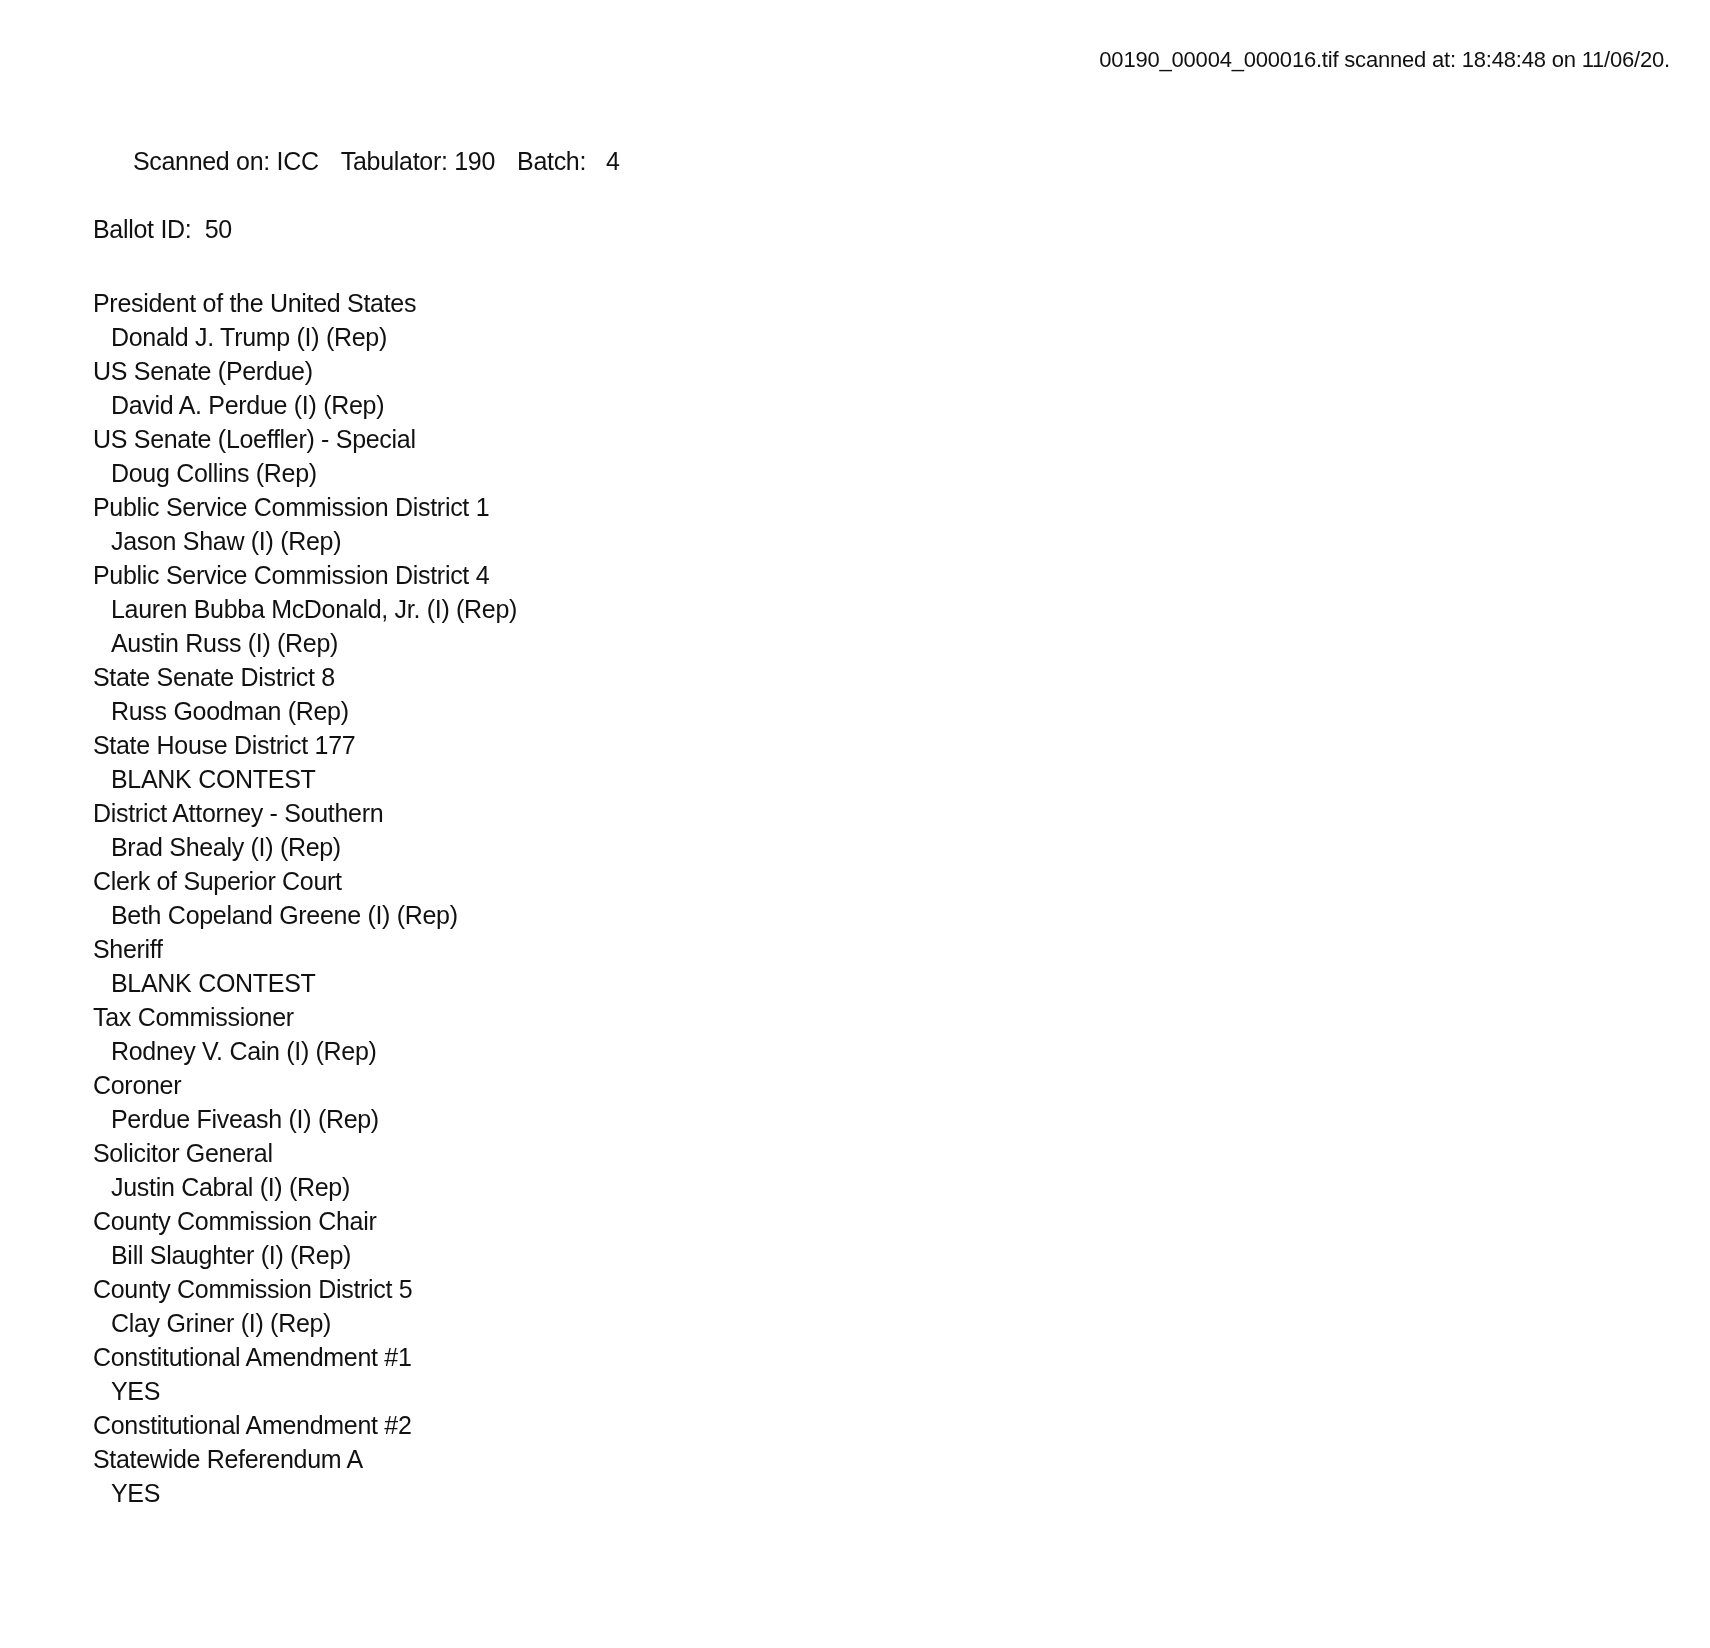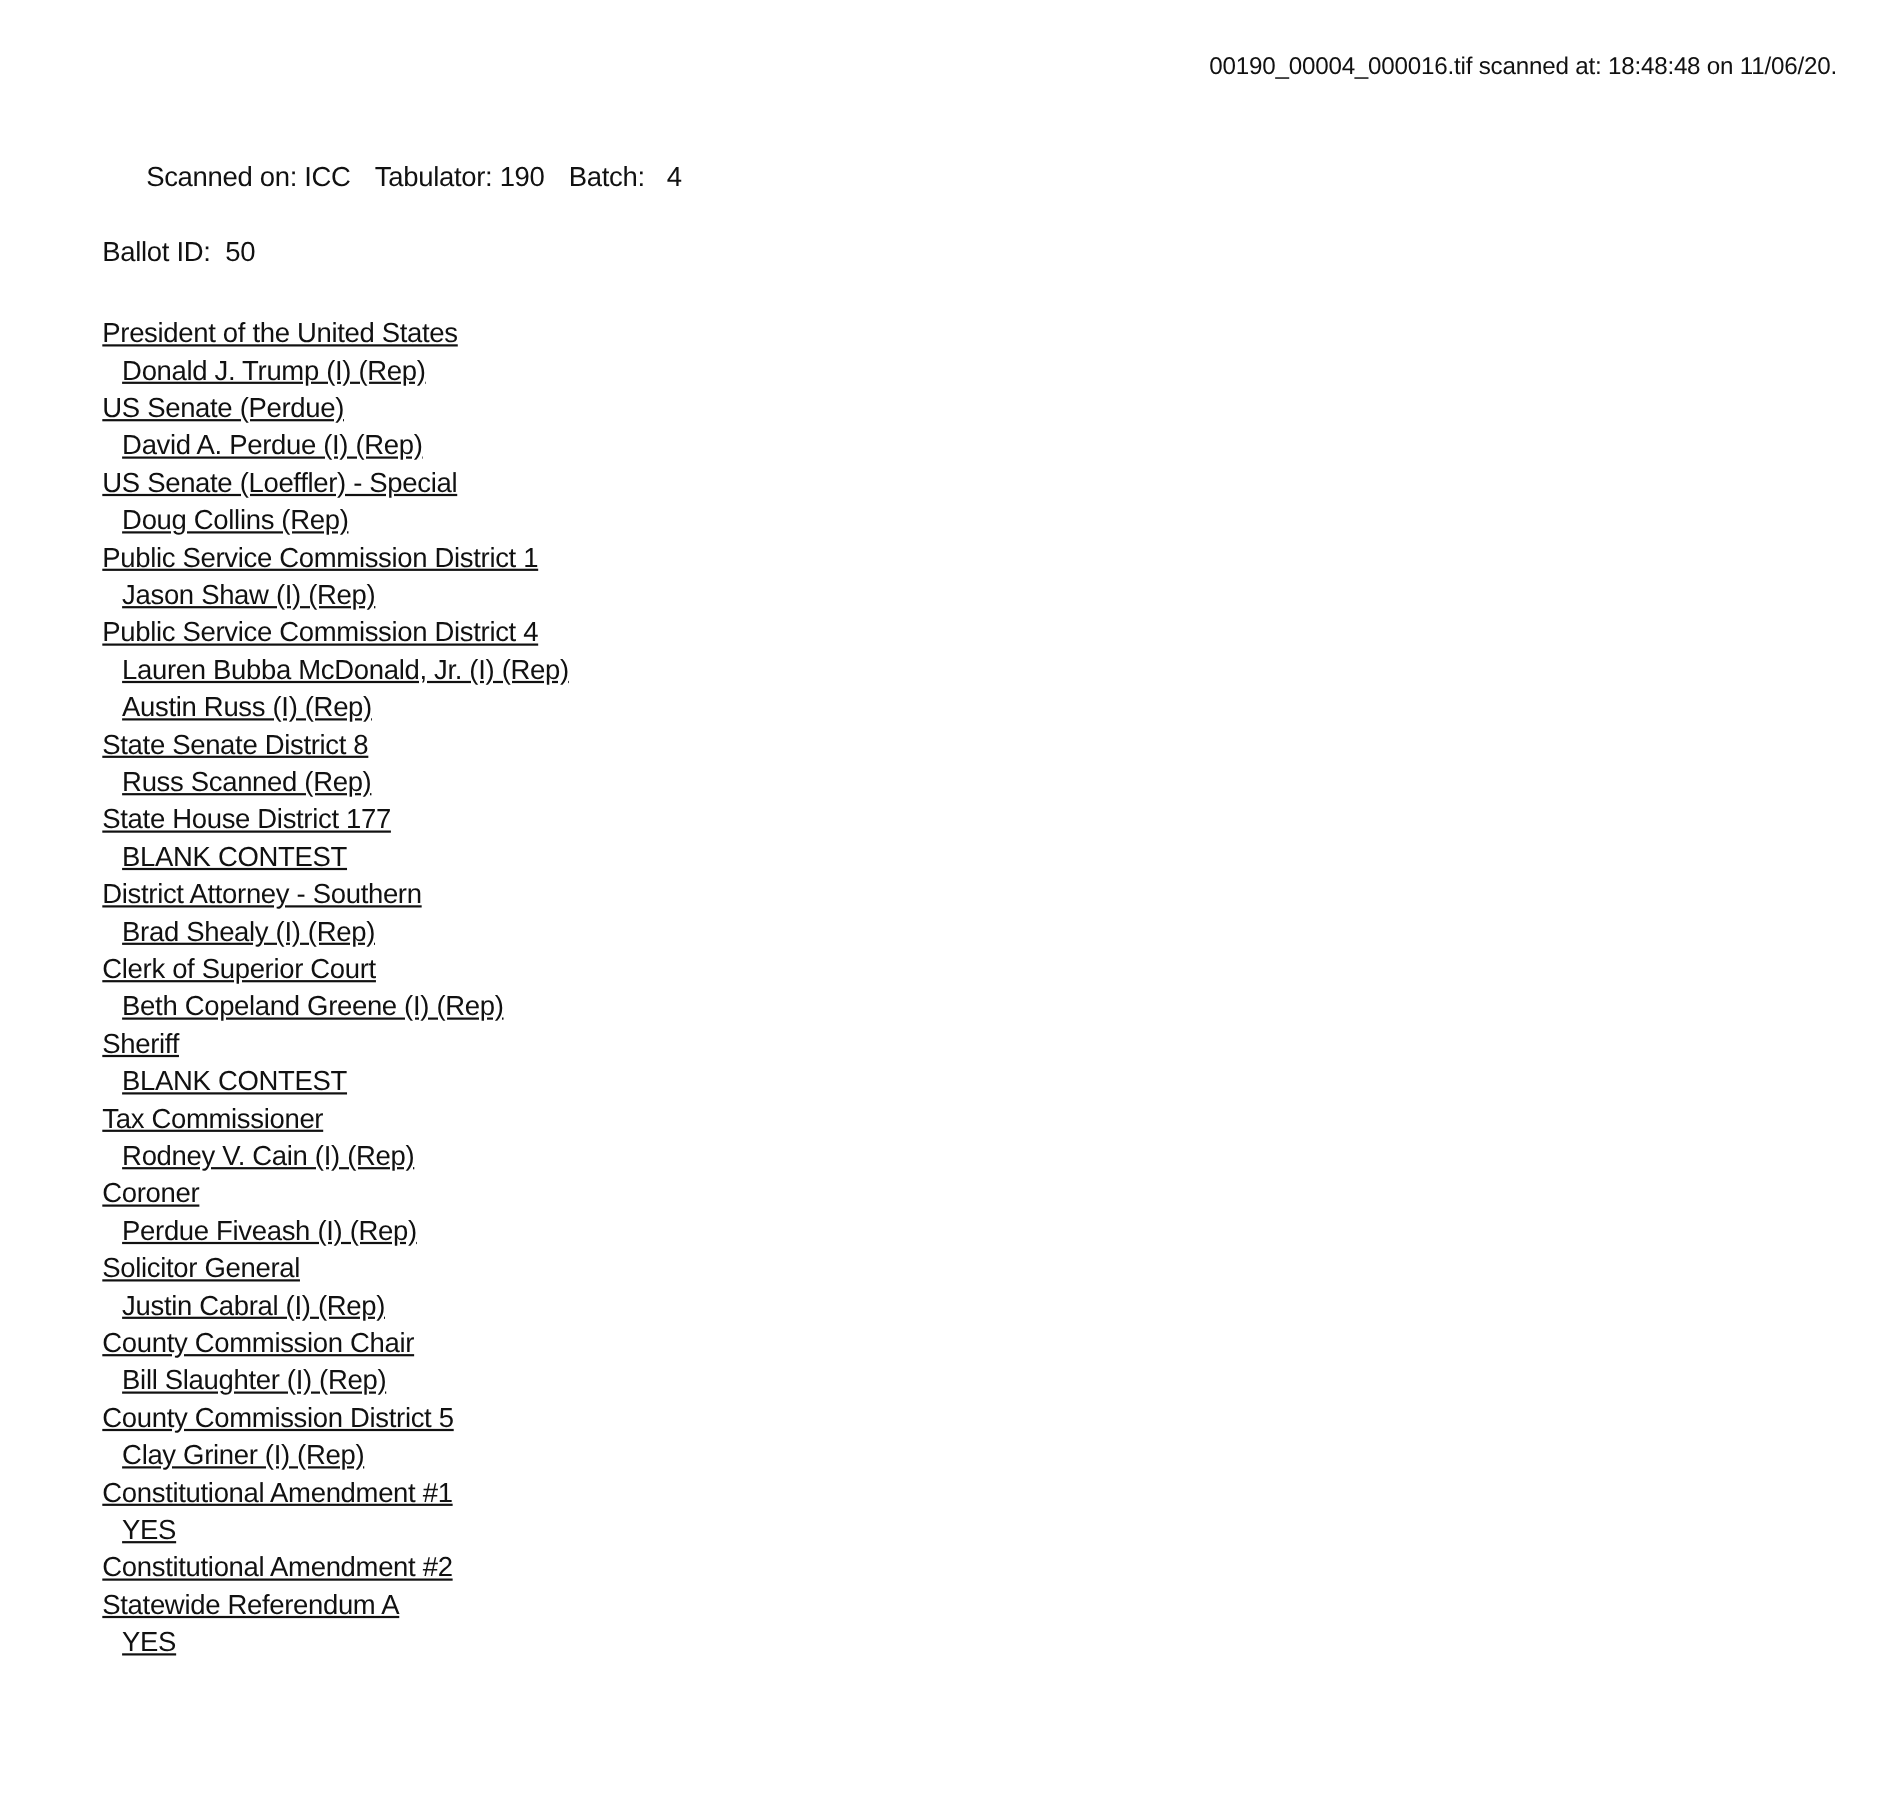--- a/index.html
+++ b/index.html
@@ -33,21 +33,20 @@
     line-height: 34px;
     letter-spacing: -0.3px;
     white-space: pre-wrap;
   }
   .info-line .gap {
     display: inline-block;
     width: 22px;
   }
   .contest-list {
     margin-top: 40px;
-    text-decoration: underline;
   }
   .contest-line {
     font-size: 25px;
     line-height: 34px;
     letter-spacing: -0.3px;
     white-space: pre-wrap;
   }
   .contest-selection {
     padding-left: 18px;
   }
@@ -72,21 +71,21 @@
       <div class="contest-line contest-title">US Senate (Perdue)</div>
       <div class="contest-line contest-selection">David A. Perdue (I) (Rep)</div>
       <div class="contest-line contest-title">US Senate (Loeffler) - Special</div>
       <div class="contest-line contest-selection">Doug Collins (Rep)</div>
       <div class="contest-line contest-title">Public Service Commission District 1</div>
       <div class="contest-line contest-selection">Jason Shaw (I) (Rep)</div>
       <div class="contest-line contest-title">Public Service Commission District 4</div>
       <div class="contest-line contest-selection">Lauren Bubba McDonald, Jr. (I) (Rep)</div>
       <div class="contest-line contest-selection">Austin Russ (I) (Rep)</div>
       <div class="contest-line contest-title">State Senate District 8</div>
-      <div class="contest-line contest-selection">Russ Scanned (Rep)</div>
+      <div class="contest-line contest-selection">Russ Goodman (Rep)</div>
       <div class="contest-line contest-title">State House District 177</div>
       <div class="contest-line contest-selection">BLANK CONTEST</div>
       <div class="contest-line contest-title">District Attorney - Southern</div>
       <div class="contest-line contest-selection">Brad Shealy (I) (Rep)</div>
       <div class="contest-line contest-title">Clerk of Superior Court</div>
       <div class="contest-line contest-selection">Beth Copeland Greene (I) (Rep)</div>
       <div class="contest-line contest-title">Sheriff</div>
       <div class="contest-line contest-selection">BLANK CONTEST</div>
       <div class="contest-line contest-title">Tax Commissioner</div>
       <div class="contest-line contest-selection">Rodney V. Cain (I) (Rep)</div>

